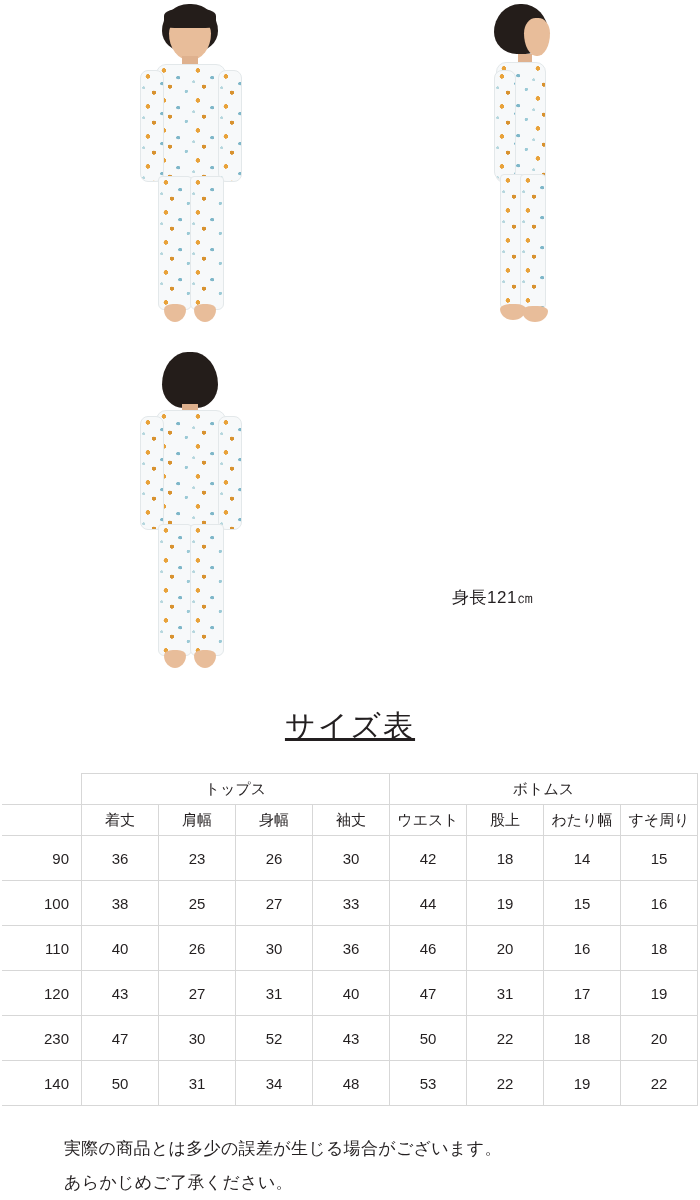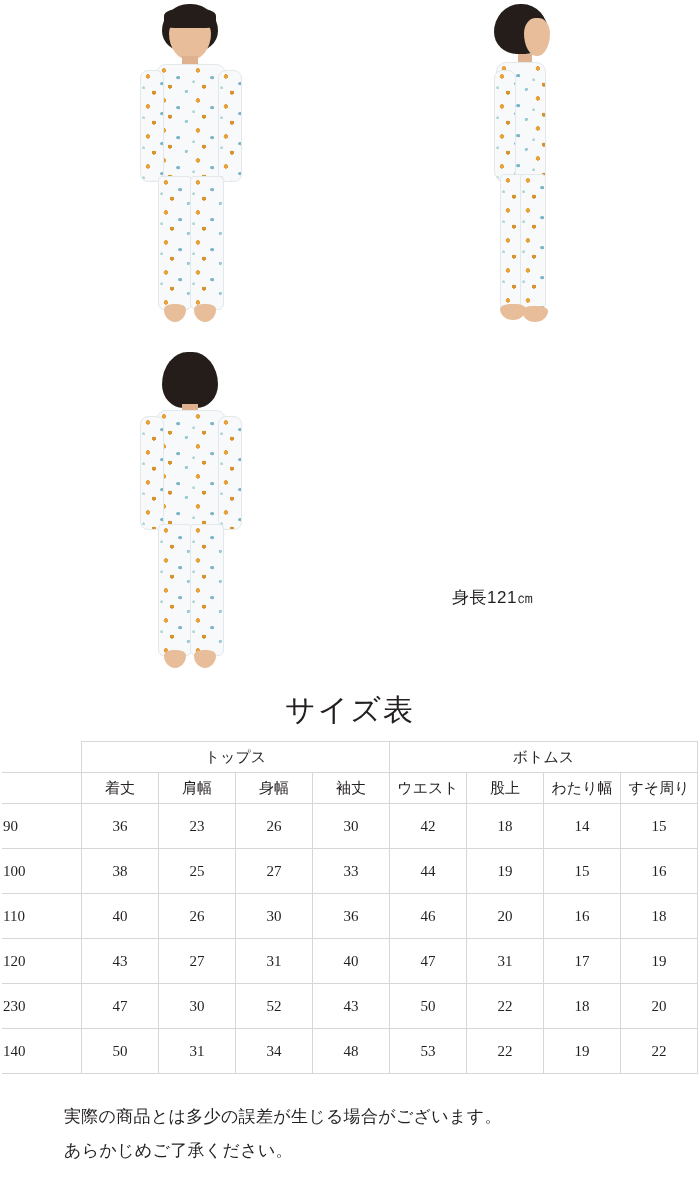--- a/index.html
+++ b/index.html
@@ -77,34 +77,34 @@
     font-size: 17px;
     line-height: 30px;
     letter-spacing: 0.5px;
   }
 
   
   .chart-title {
     text-align: center;
     font-size: 30px;
     letter-spacing: 2px;
-    margin: 0;
+    margin: 16px;
     padding: 0 0 10px 0;
     font-weight: normal;
+    text-decoration: underline;
   }
   .table-wrap {
     padding: 0 2px;
   }
   table.size-table {
     width: 696px;
     margin: 0 auto;
     border-collapse: collapse;
     table-layout: fixed;
     font-size: 15px;
-    font-family: Liberation Serif, serif;
   }
   table.size-table th,
   table.size-table td {
     border: 1px solid #d7d7d7;
     text-align: center;
     font-weight: normal;
     height: 44px;
     padding: 0;
   }
   table.size-table .corner,
@@ -119,21 +119,21 @@
     font-size: 15px;
     height: 30px;
   }
   table.size-table thead tr.grp th {
     height: 30px;
   }
   table.size-table td.num {
     font-size: 15px;
   }
   table.size-table td.rowhead {
-    text-align: left;
+    text-align: right;
     padding-right: 12px;
     border-left: 1px solid #ffffff;
   }
 
   
   .footnote {
     margin: 26px 0 0 0;
     padding-left: 64px;
     font-size: 17px;
     line-height: 34px;

